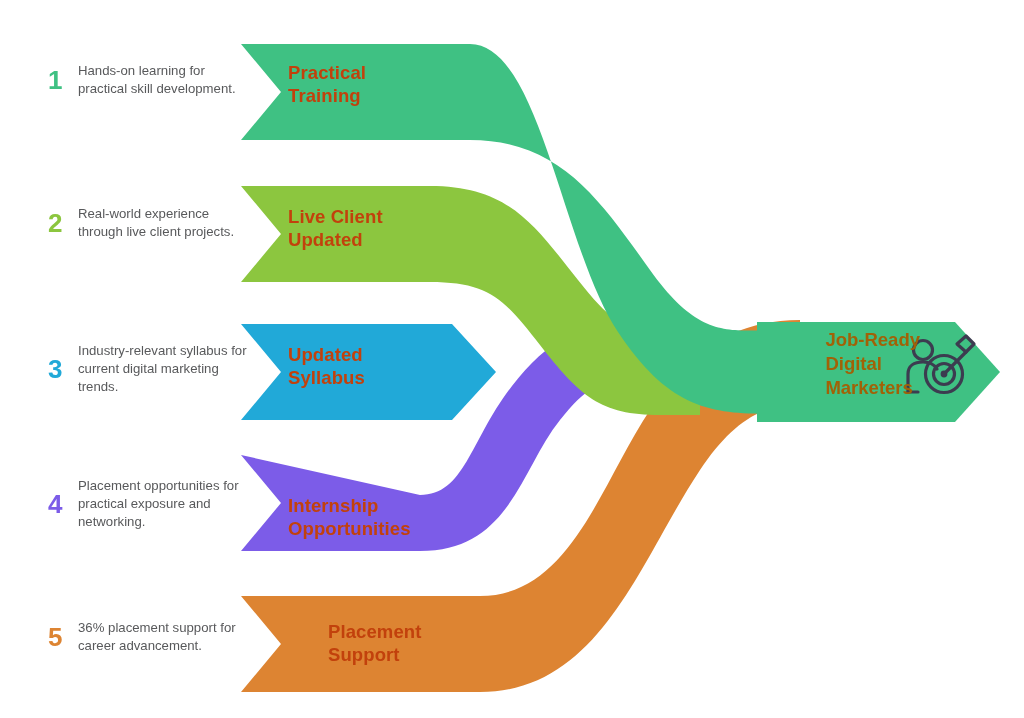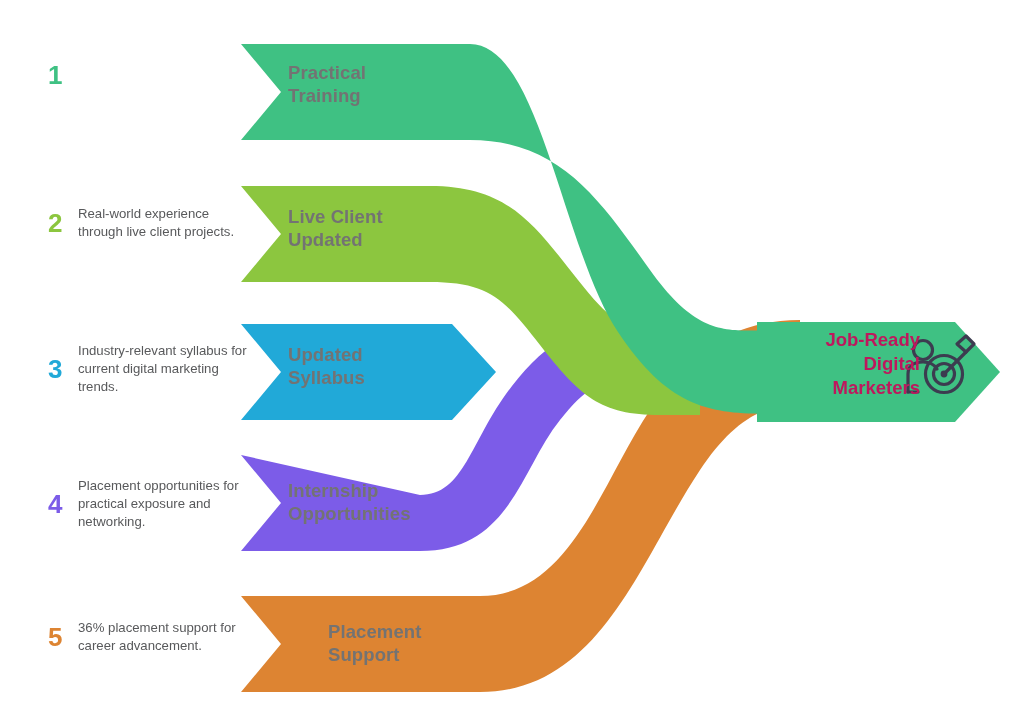--- a/index.html
+++ b/index.html
@@ -46,44 +46,43 @@
   .desc-text {
     font-size: 13.2px;
     line-height: 1.35;
     color: #58595b;
     font-weight: 400;
   }
 
   
   .ribbon-label {
     position: absolute;
-    color: #737373;
+    color: #c2410c;
     font-size: 18.5px;
     font-weight: 700;
     line-height: 1.25;
     letter-spacing: 0.1px;
     white-space: pre-line;
   }
 
   
   .outcome-wrap {
     position: absolute;
     left: 770px;
     top: 328px;
     width: 150px;
     display: flex;
     align-items: center;
     justify-content: flex-end;
   }
   .outcome-label {
-    color: #be185d;
+    color: #a16207;
     font-size: 18.5px;
     font-weight: 700;
     line-height: 1.3;
-    text-align: right;
     white-space: pre-line;
   }
 </style>
 </head>
 <body>
 
 <div id="infographic">
 
   <svg class="flow-canvas" viewBox="0 0 1024 718">
 
@@ -160,20 +159,21 @@
       <circle cx="944" cy="374" r="3.4" fill="#3c3c50" stroke="none"></circle>
 
       <path d="M 944,374 L 966,352"></path>
 
       <path d="M 957,344 L 966,352 L 974,344 L 966,336 L 957,344 Z"></path>
     </g>
   </svg>
 
   <div class="desc-row" style="top:62px;">
     <div class="desc-num" style="color:#3FC183;">1</div>
+    <div class="desc-text">Hands-on learning for practical skill development.</div>
   </div>
 
   <div class="desc-row" style="top:205px;">
     <div class="desc-num" style="color:#8CC63F;">2</div>
     <div class="desc-text">Real-world experience through live client projects.</div>
   </div>
 
   <div class="desc-row" style="top:342px;">
     <div class="desc-num" style="color:#21A9D8;">3</div>
     <div class="desc-text">Industry-relevant syllabus for current digital marketing trends.</div>
@@ -191,21 +191,21 @@
 
   <div class="ribbon-label" style="left:288px; top:61px;">Practical
 Training</div>
 
   <div class="ribbon-label" style="left:288px; top:205px;">Live Client
 Updated</div>
 
   <div class="ribbon-label" style="left:288px; top:343px;">Updated
 Syllabus</div>
 
-  <div class="ribbon-label" style="left:288px; top:479px;">Internship
+  <div class="ribbon-label" style="left:288px; top:494px;">Internship
 Opportunities</div>
 
   <div class="ribbon-label" style="left:288px; top:620px;margin-left:40px;">Placement
 Support</div>
 
   <div class="outcome-wrap">
     <div class="outcome-label">Job-Ready
 Digital
 Marketers</div>
   </div>

